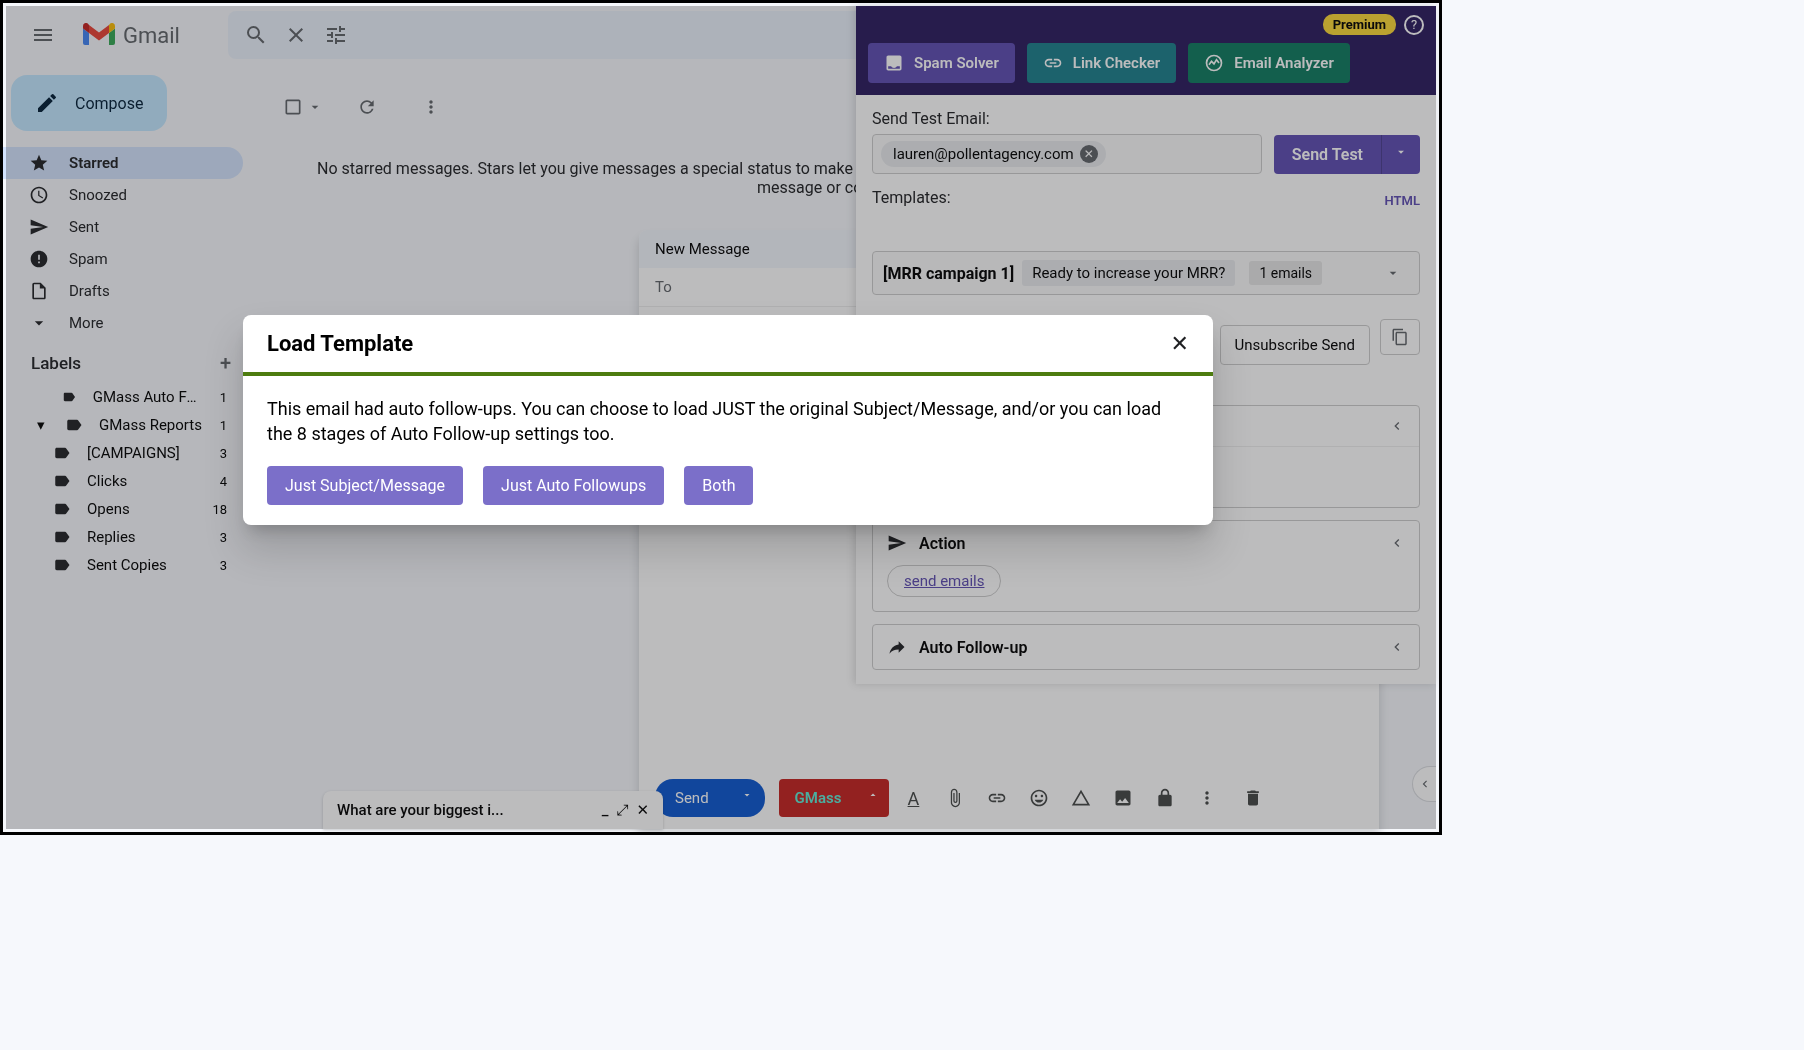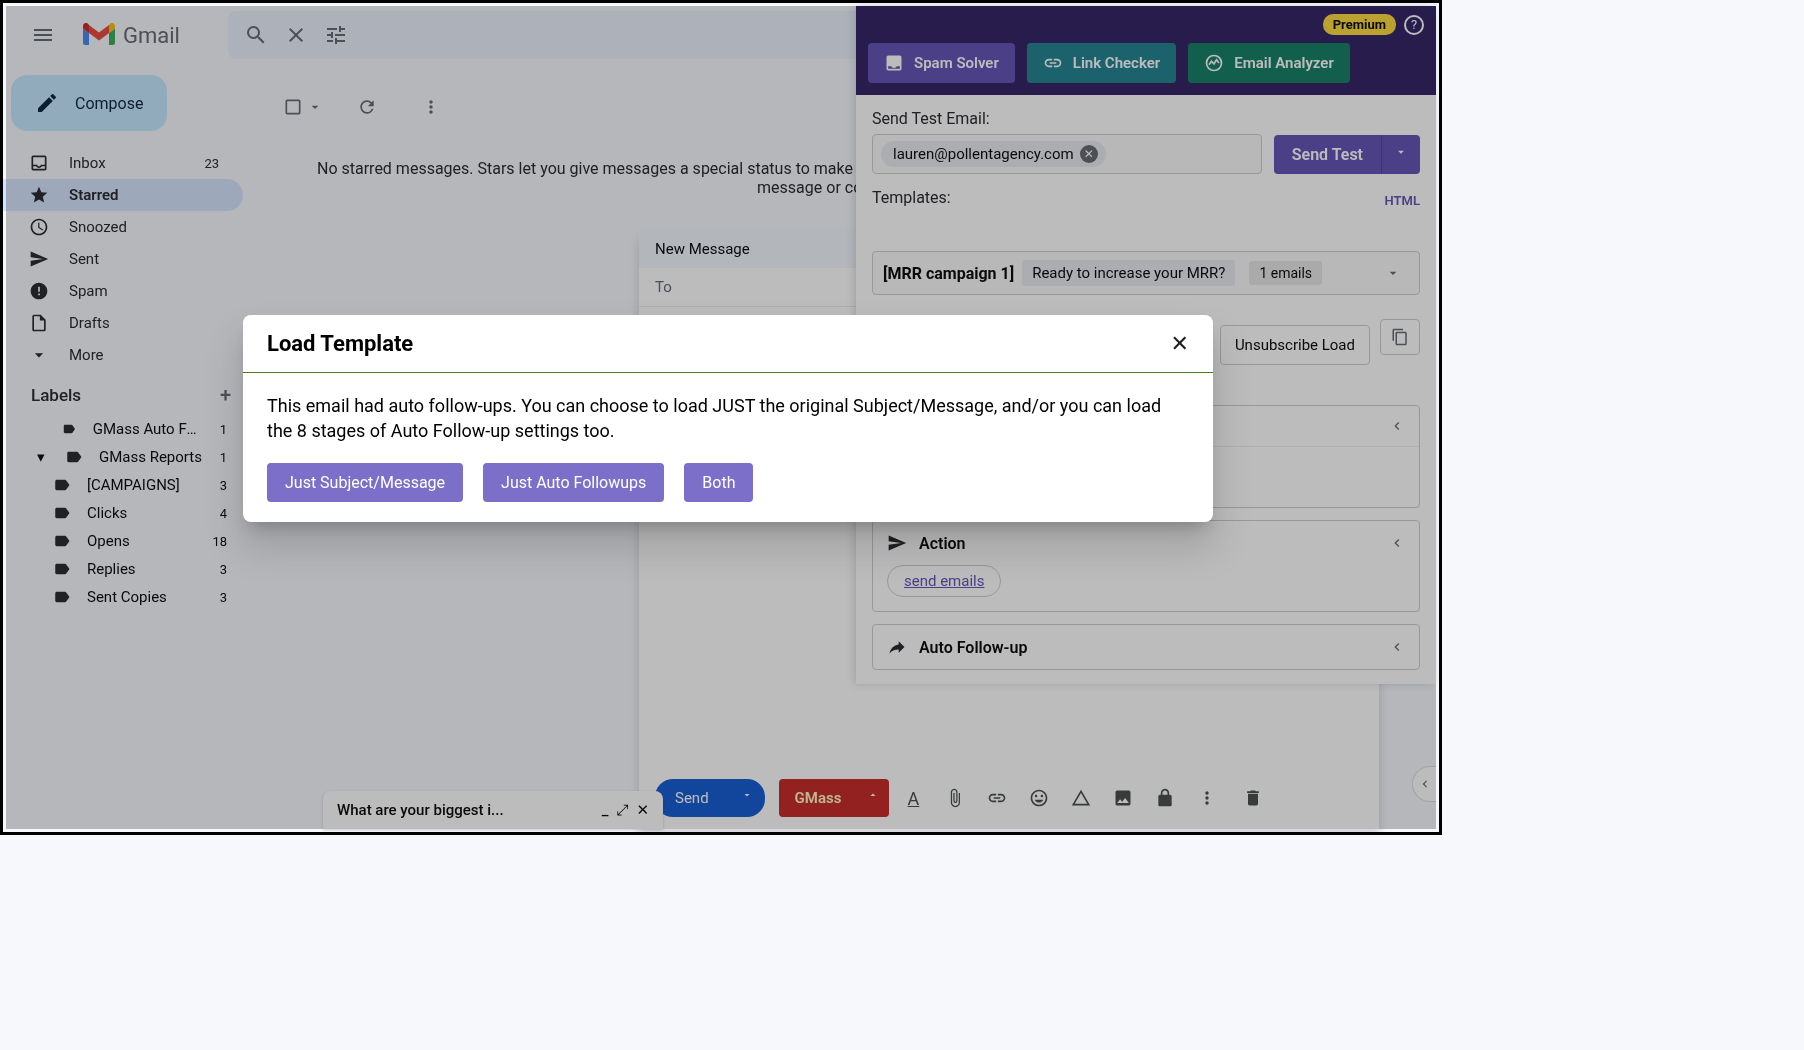--- a/index.html
+++ b/index.html
@@ -35,21 +35,21 @@
 .storage-bar { width: 240px; height: 4px; background: #e8eaed; border-radius: 2px; position: relative; margin-bottom: 6px; }
 .storage-bar::after { content:''; position:absolute; left:0; top:0; height:100%; width:1%; background:#1a73e8; border-radius:2px; }
 
 
 .compose-window { position: absolute; right: 60px; bottom: 3px; width: 740px; background: #fff; border-radius: 8px 8px 0 0; box-shadow: 0 8px 10px 1px rgba(0,0,0,.14); }
 .compose-header { background: #f2f6fc; padding: 10px 16px; border-radius: 8px 8px 0 0; font-size: 15px; display: flex; align-items: center; }
 .compose-to { padding: 10px 16px; border-bottom: 1px solid #eee; font-size: 15px; color: #5f6368; display: flex; align-items: center; }
 .compose-footer { display: flex; align-items: center; padding: 12px 16px; gap: 6px; }
 .send-btn { background: #0b57d0; color: #fff; border-radius: 18px 0 0 18px; padding: 10px 20px; font-size: 15px; cursor: pointer; }
 .send-dd { background: #0b57d0; color: #fff; border-radius: 0 18px 18px 0; padding: 10px 12px; cursor: pointer; }
-.gmass-btn { background: #c5221f; color: #fef9c3; border-radius: 4px 0 0 4px; padding: 10px 16px; font-size: 15px; font-weight: 600; cursor: pointer; margin-left: 8px; }
+.gmass-btn { background: #c5221f; color: #5eead4; border-radius: 4px 0 0 4px; padding: 10px 16px; font-size: 15px; font-weight: 600; cursor: pointer; margin-left: 8px; }
 .gmass-dd { background: #c5221f; color: #fff; border-radius: 0 4px 4px 0; padding: 10px 10px; cursor: pointer; }
 .footer-icon { width: 36px; height: 36px; display: flex; align-items: center; justify-content: center; color: #444746; cursor: pointer; }
 
 
 .mini-compose { position: absolute; left: 320px; bottom: 3px; width: 340px; background: #fff; border-radius: 8px 8px 0 0; box-shadow: 0 1px 3px rgba(0,0,0,.2); padding: 10px 14px; display: flex; align-items: center; font-size: 15px; font-weight: 500; }
 .mini-actions { margin-left: auto; display: flex; gap: 8px; }
 
 
 .gmass-panel { position: absolute; right: 3px; top: 3px; width: 580px; background: #fff; box-shadow: -2px 0 8px rgba(0,0,0,.15); }
 .gmass-topbar { background: #2a1a5e; padding: 8px 12px; display: flex; justify-content: flex-end; align-items: center; gap: 8px; }
@@ -79,21 +79,21 @@
 .copy-btn { border: 1px solid #ccc; border-radius: 4px; padding: 8px 10px; cursor: pointer; margin-left: 10px; display: inline-flex; }
 .section-card { border: 1px solid #ccc; border-radius: 4px; margin-top: 12px; }
 .section-header { display: flex; align-items: center; gap: 12px; padding: 12px 14px; font-size: 16px; font-weight: 600; cursor: pointer; }
 .section-chevron { margin-left: auto; }
 .section-content { padding: 0 14px 14px; }
 .chip-btn { border: 1px solid #ccc; border-radius: 16px; padding: 6px 16px; color: #5e4db2; font-size: 15px; cursor: pointer; display: inline-block; text-decoration: underline; }
 
 
 .overlay { position: absolute; inset: 3px; background: rgba(32,33,36,.3); }
 .modal { position: absolute; left: 240px; top: 312px; width: 970px; background: #fff; border-radius: 8px; box-shadow: 0 11px 15px -7px rgba(0,0,0,.2), 0 24px 38px 3px rgba(0,0,0,.14); }
-.modal-header { display: flex; justify-content: space-between; align-items: center; padding: 16px 24px; border-bottom: 1px solid #4d7c0f; }
+.modal-header { display: flex; justify-content: space-between; align-items: center; padding: 16px 24px; border-bottom: 4px solid #4d7c0f; }
 .modal-title { font-size: 22px; font-weight: 700; }
 .modal-close { font-size: 22px; cursor: pointer; color: #202124; }
 .modal-body { padding: 20px 24px; }
 .modal-text { font-size: 18px; line-height: 1.4; margin-bottom: 20px; }
 .modal-btns { display: flex; gap: 20px; }
 .modal-btn { background: #7b6fc9; color: #fff; padding: 10px 18px; border-radius: 4px; font-size: 16px; cursor: pointer; }
 
 
 .side-expand { position: absolute; right: 3px; bottom: 30px; width: 24px; height: 36px; background: #fff; border: 1px solid #dadce0; border-right: none; border-radius: 18px 0 0 18px; display: flex; align-items: center; justify-content: center; cursor: pointer; }
 
@@ -138,27 +138,20 @@
 </div>
 
 <div class="sidebar">
   <div class="compose-btn">
     <svg width="24" height="24" viewBox="0 0 24 24">
         <path fill="#001d35" d="M3 17.25V21h3.75L17.81 9.94l-3.75-3.75L3 17.25zM20.71 7.04a.996.996 0 000-1.41l-2.34-2.34a.996.996 0 00-1.41 0l-1.83 1.83 3.75 3.75 1.83-1.83z"></path>
       </svg>
     <span>Compose</span>
   </div>
 
-  <div class="nav-item">
-    <svg width="20" height="20" viewBox="0 0 24 24">
-        <path fill="#202124" d="M19 3H5c-1.1 0-2 .9-2 2v14c0 1.1.9 2 2 2h14c1.1 0 2-.9 2-2V5c0-1.1-.9-2-2-2zm0 16H5v-3h3.56c.69 1.19 1.97 2 3.45 2s2.75-.81 3.45-2H19v3zm0-5h-4.99c0 1.1-.9 2-2 2s-2-.9-2-2H5V5h14v9z"></path>
-      </svg>
-    <span>Inbox</span>
-    <span class="count">23</span>
-  </div>
   <div class="nav-item active">
     <svg width="20" height="20" viewBox="0 0 24 24">
         <path fill="#202124" d="M12 17.27L18.18 21l-1.64-7.03L22 9.24l-7.19-.61L12 2 9.19 8.63 2 9.24l5.46 4.73L5.82 21z"></path>
       </svg>
     <span>Starred</span>
   </div>
   <div class="nav-item">
     <svg width="20" height="20" viewBox="0 0 24 24">
         <path fill="#202124" d="M12 2C6.5 2 2 6.5 2 12s4.5 10 10 10 10-4.5 10-10S17.5 2 12 2zm0 18c-4.41 0-8-3.59-8-8s3.59-8 8-8 8 3.59 8 8-3.59 8-8 8zm.5-13H11v6l5.2 3.2.8-1.3-4.5-2.7V7z"></path>
       </svg>
@@ -404,21 +397,21 @@
       <span class="template-name">[MRR campaign 1]</span>
       <span class="template-badge">Ready to increase your MRR?</span>
       <span class="template-count">1 emails</span>
       <div class="template-dd">
         <svg width="16" height="16" viewBox="0 0 24 24">
             <path fill="#5f6368" d="M7 10l5 5 5-5z"></path>
           </svg>
       </div>
     </div>
     <div style="display:flex;align-items:center;justify-content:flex-end;margin-top:14px;">
-      <div class="unsub-link">Unsubscribe Load</div>
+      <div class="unsub-link">Unsubscribe Send</div>
       <div class="copy-btn">
         <svg width="18" height="18" viewBox="0 0 24 24">
             <path fill="#5f6368" d="M16 1H4c-1.1 0-2 .9-2 2v14h2V3h12V1zm3 4H8c-1.1 0-2 .9-2 2v14c0 1.1.9 2 2 2h11c1.1 0 2-.9 2-2V7c0-1.1-.9-2-2-2zm0 16H8V7h11v14z"></path>
           </svg>
       </div>
     </div>
 
     <div class="section-card" style="margin-top:40px;">
       <div class="section-header" style="border-bottom:1px solid #eee;">
         <span style="flex:1;"></span>

